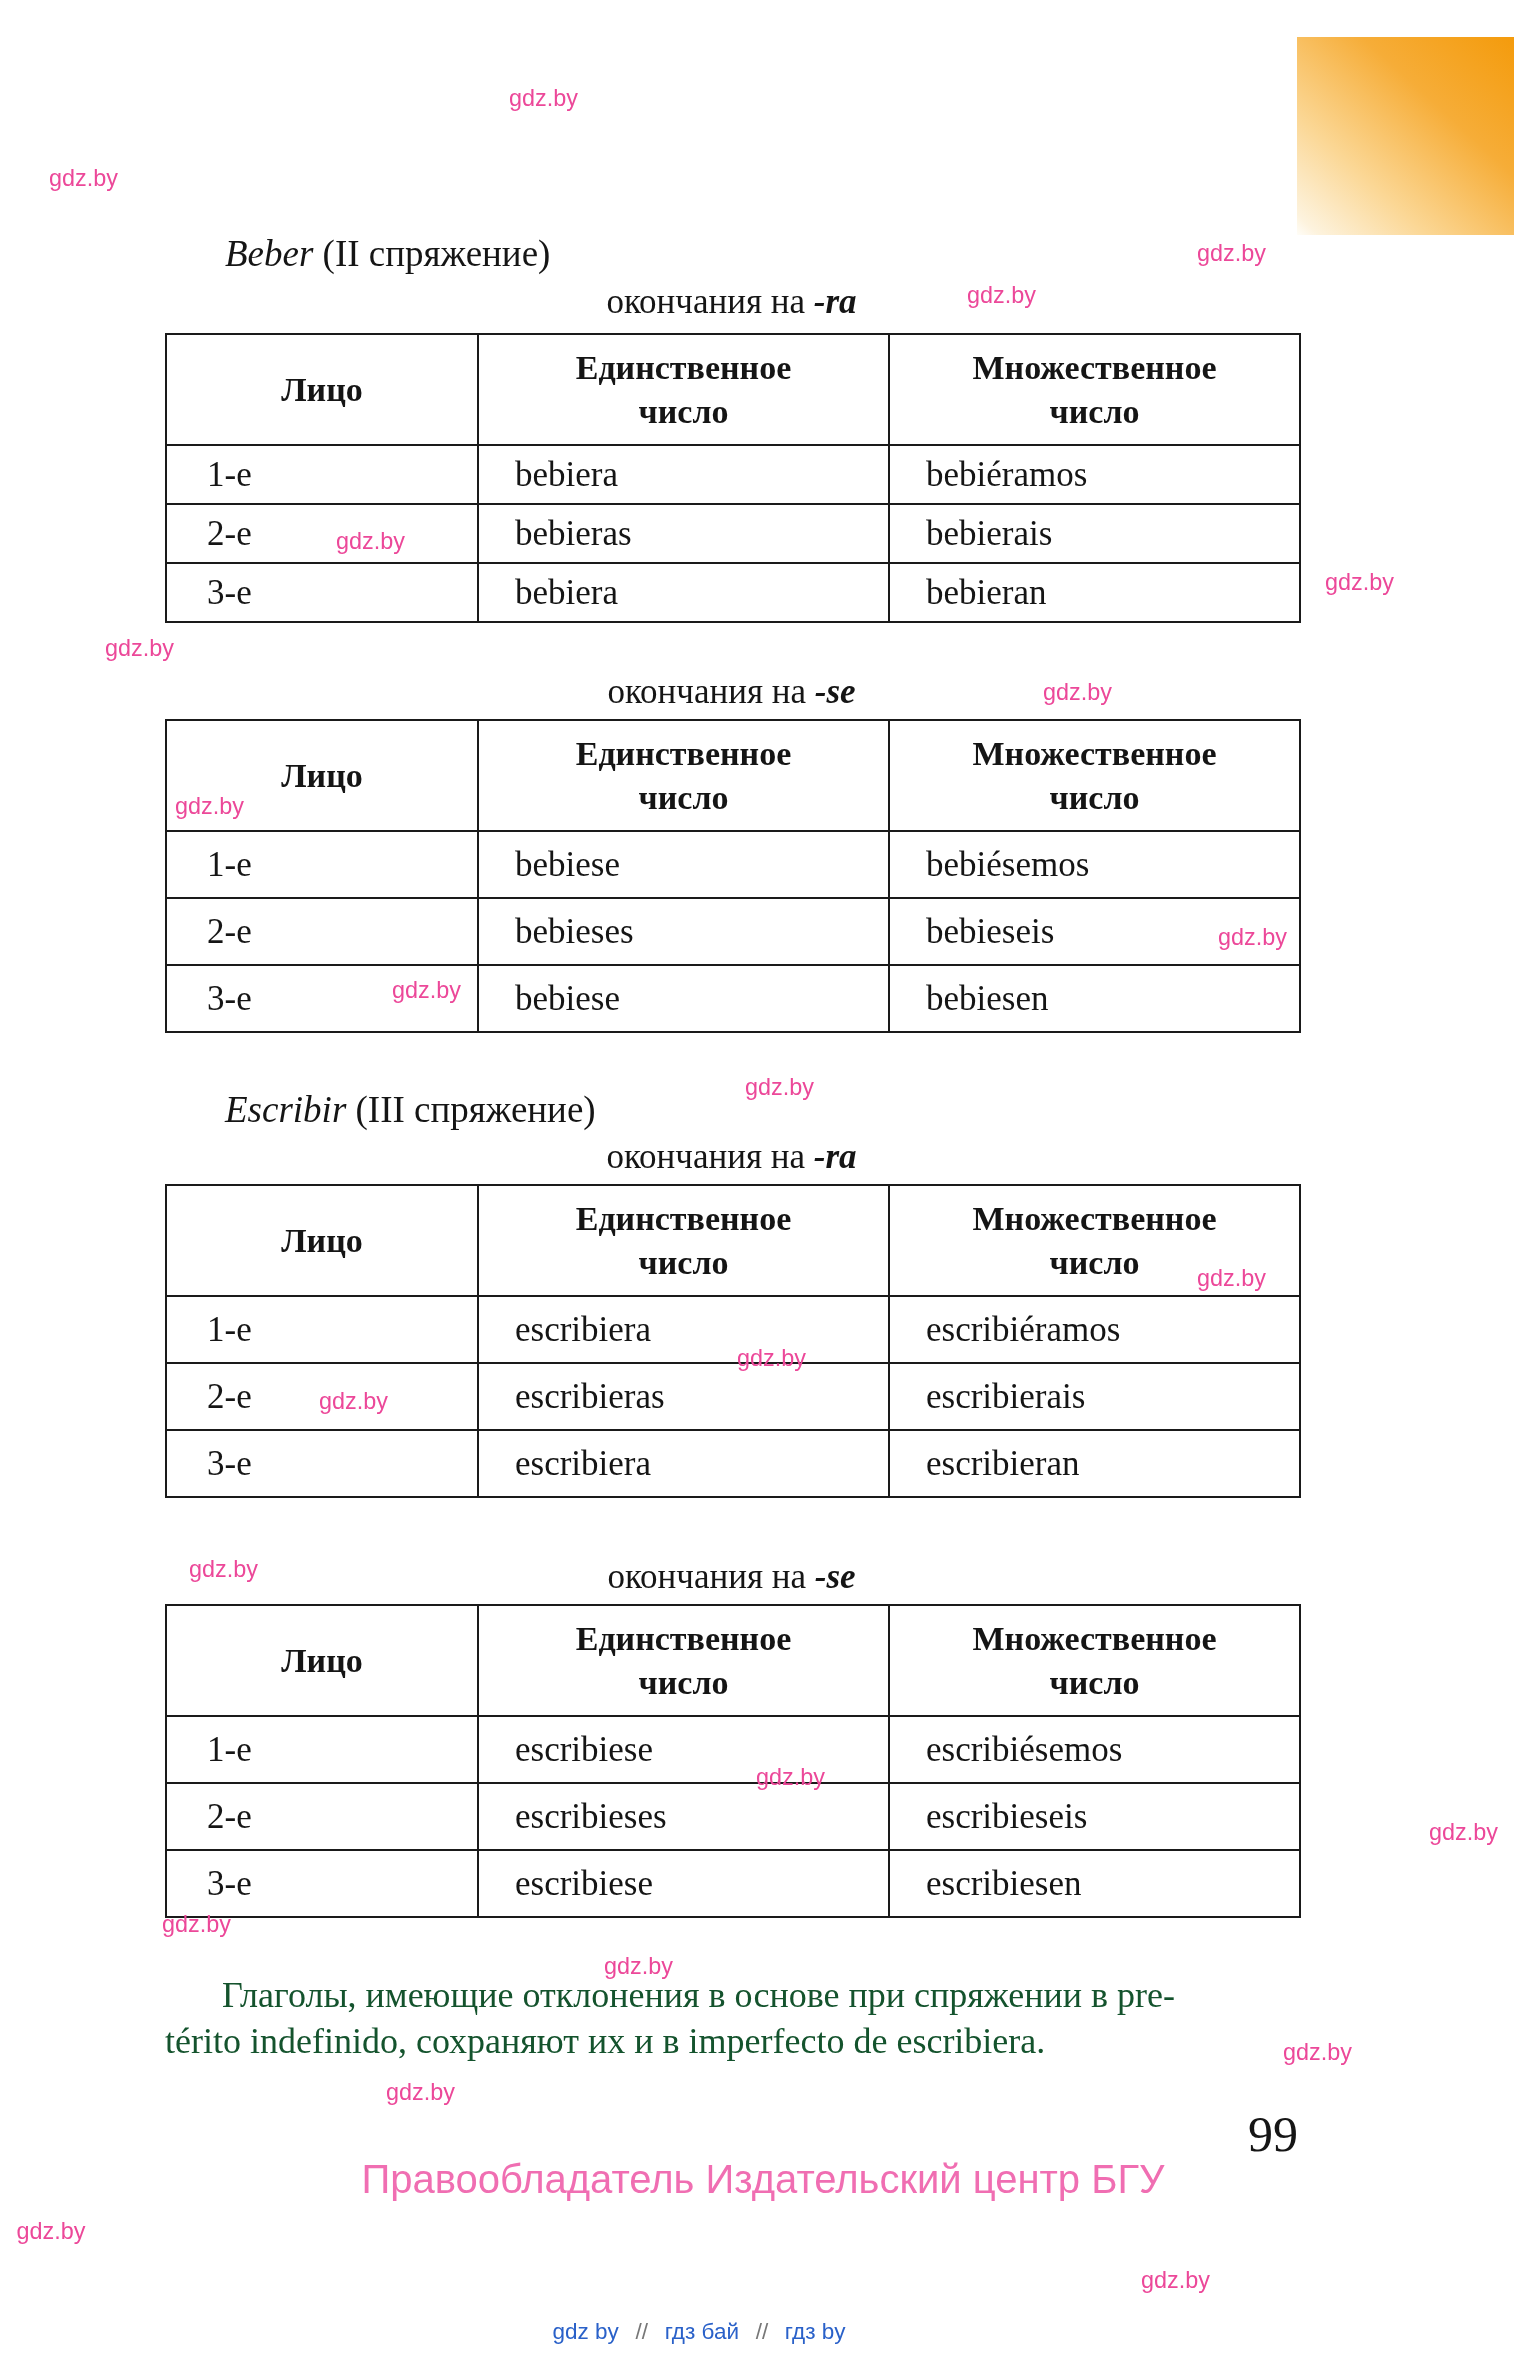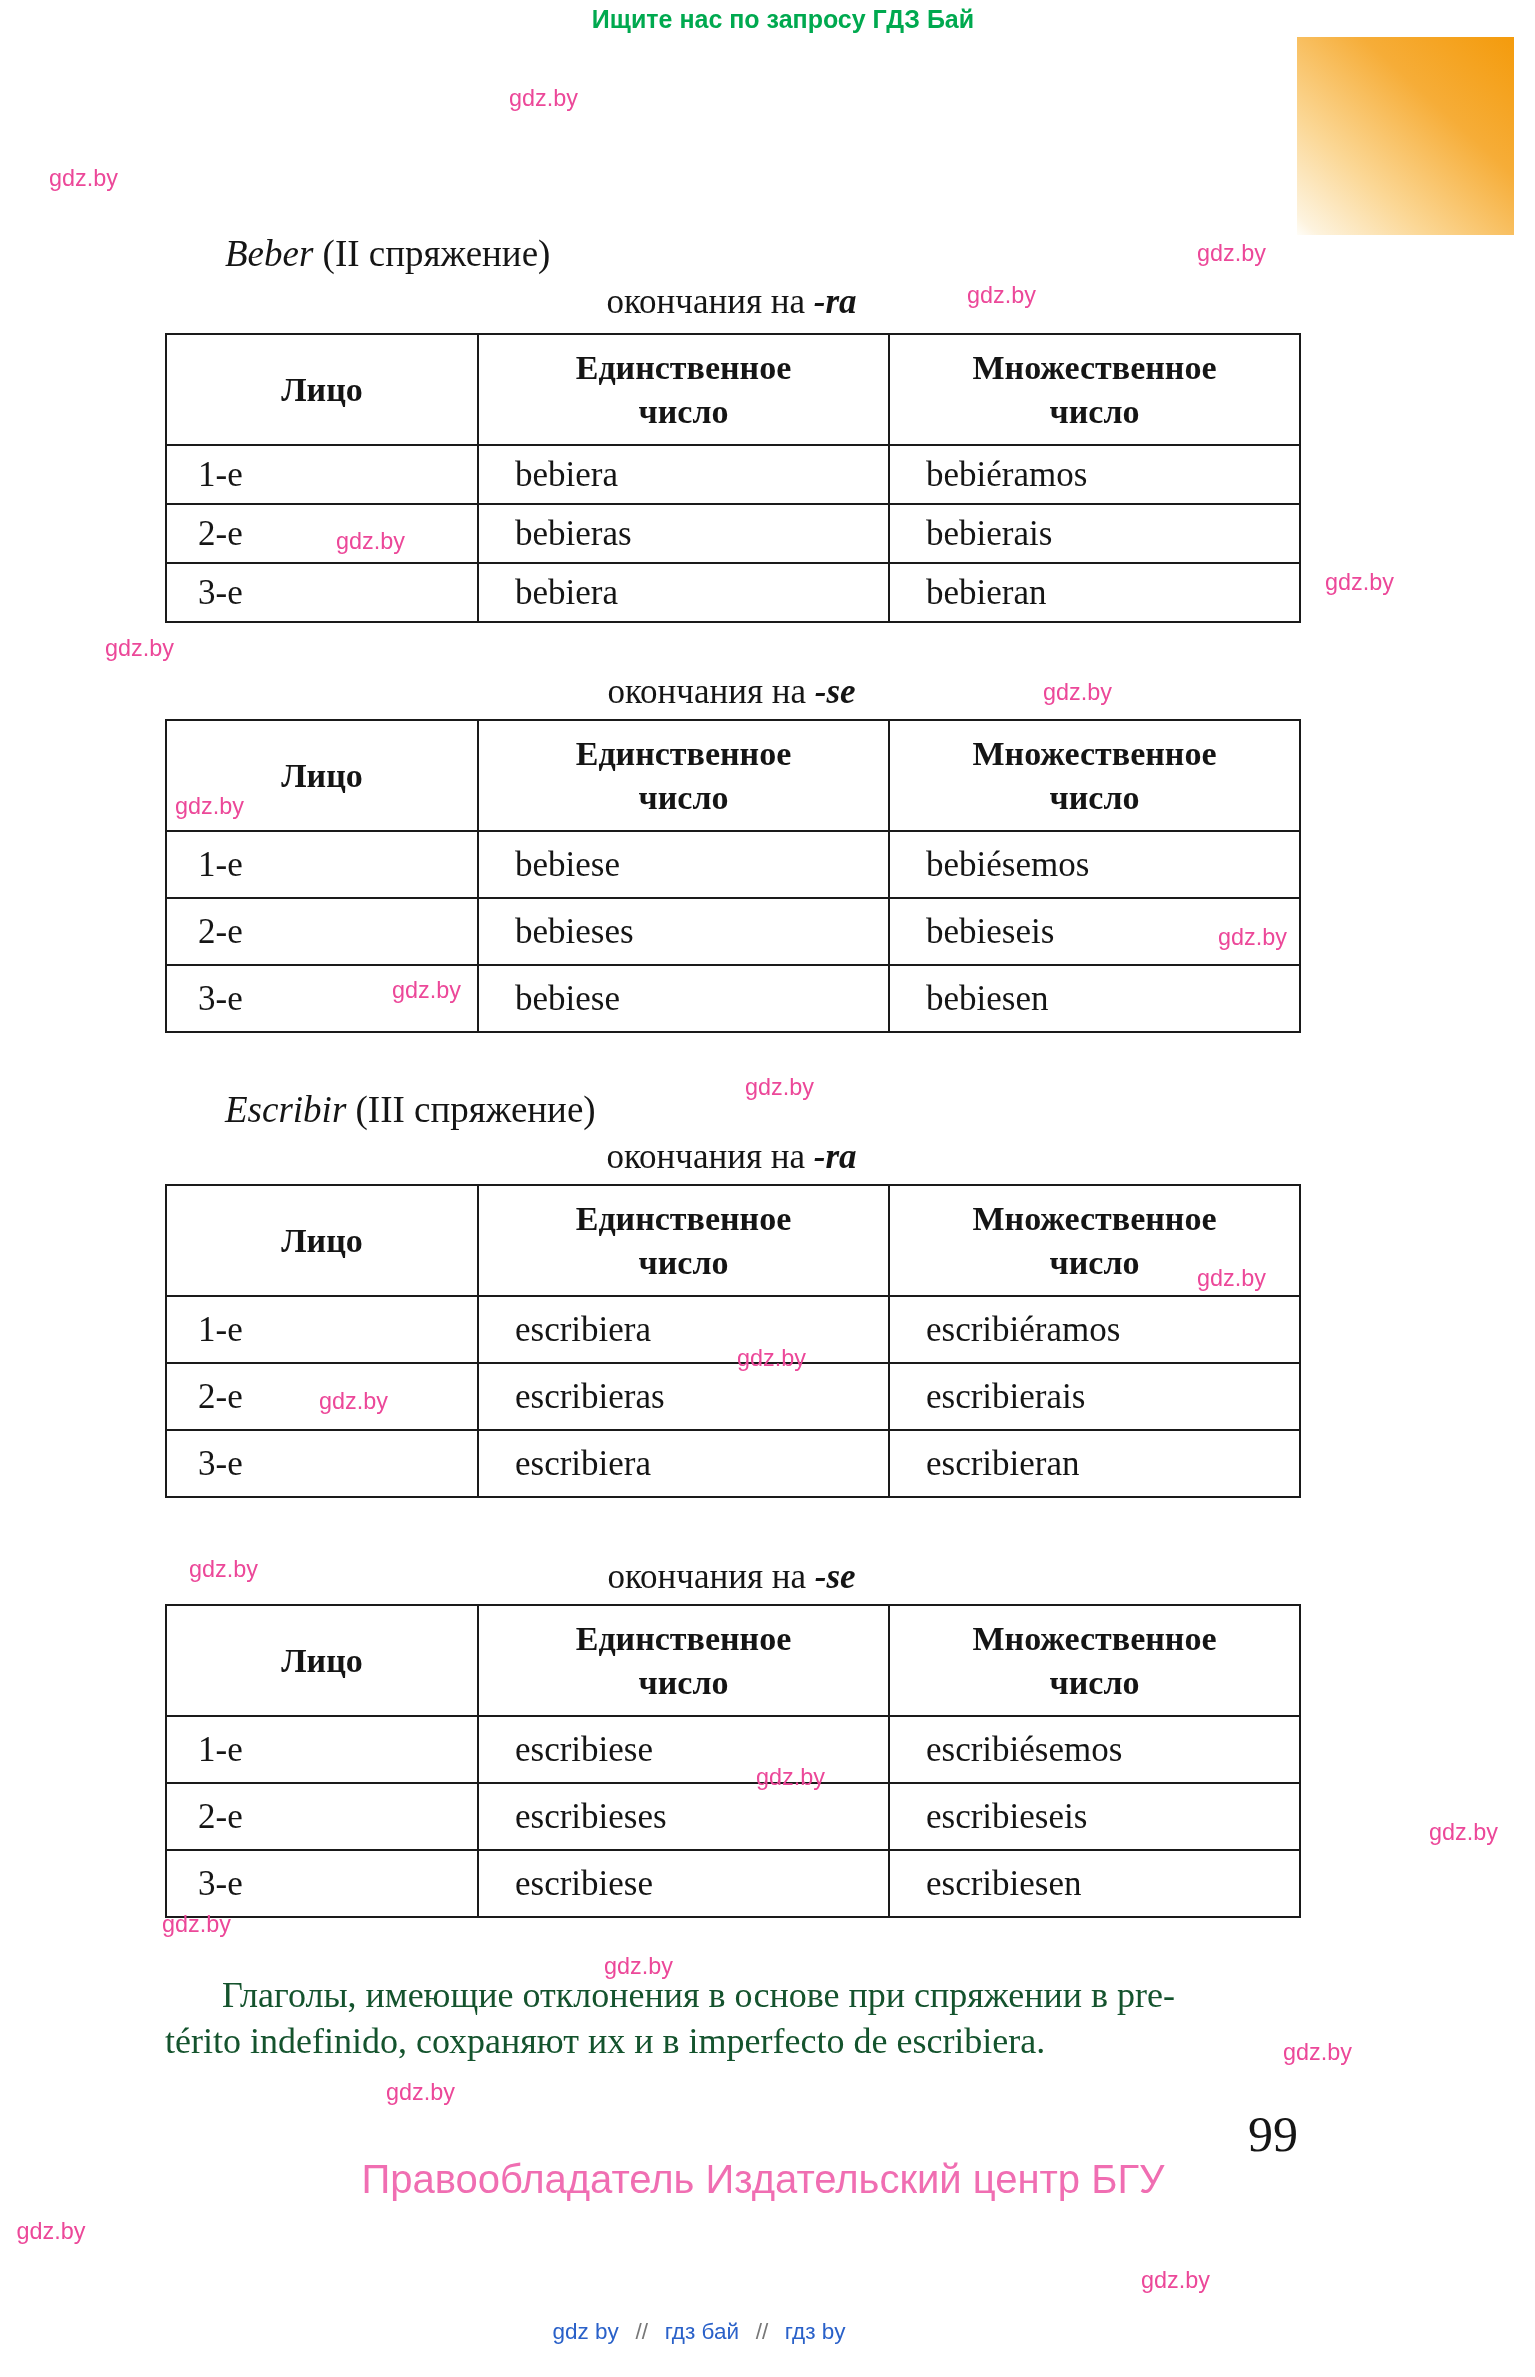--- a/index.html
+++ b/index.html
@@ -39,21 +39,21 @@
     border-collapse:collapse; table-layout:fixed;
   }
   table.conj th, table.conj td { border:2.6px solid #1a1a1a; }
   table.conj th {
     font-weight:bold; font-size:34px; text-align:center;
     vertical-align:middle; line-height:1.28; height:111px;
   }
   table.conj td { font-size:35px; vertical-align:middle; }
   table.conj.t1 td { height:59px; }
   table.conj.t2 td { height:67px; }
-  td.person { padding-left:31px; }
+  td.person { padding-left:40px; }
   td.form { padding-left:36px; }
   .note {
     position:absolute; left:165px; top:1972px; width:1148px;
     font-size:36px; line-height:46px; color:#14532d;
   }
   .note .l1 { text-indent:57px; }
   .pageno {
     position:absolute; top:2105px; left:165px; width:1133px;
     text-align:right; font-size:50px;
   }
@@ -75,21 +75,20 @@
     position:absolute; z-index:5;
     font-family:Liberation Sans, sans-serif;
     font-size:23.4px; color:#ec4899; white-space:nowrap;
   }
 </style>
 </head>
 <body>
 
 <div class="page">
 
-  <div class="banner">Ищите нас по запросу ГДЗ Бай</div>
   <div class="orange-box"></div>
 
   <div class="verb-title" style="top:232px">
     <span class="verb">Beber</span><span> (II спряжение)</span>
   </div>
 
   <div class="endings-heading" style="top:282px">
     <span>окончания на </span><span class="ending">-ra</span>
   </div>
 

